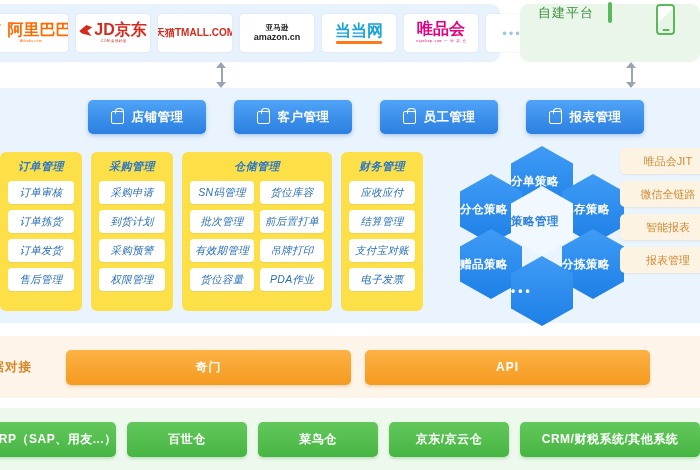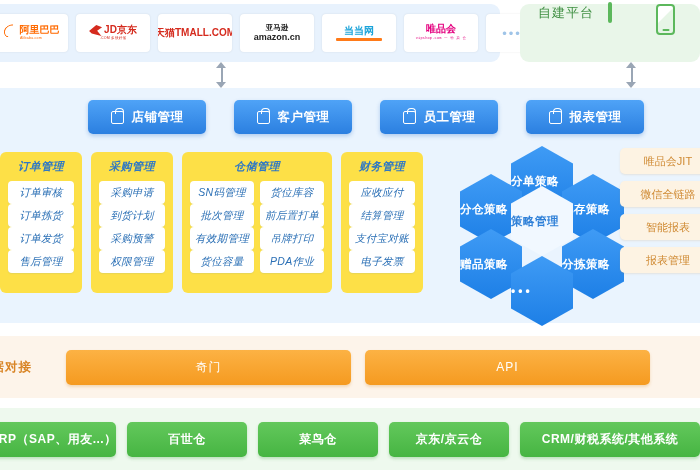--- a/index.html
+++ b/index.html
@@ -26,21 +26,21 @@
   .logo-card {
     width: 74px; height: 38px; background: #fff; border-radius: 4px;
     display: flex; align-items: center; justify-content: center;
     box-shadow: 0 0 2px rgba(0,0,0,.10);
     overflow: hidden;
   }
   .logo-card.small { width: 52px; }
 
   
   .lg { display: flex; flex-direction: column; align-items: center; justify-content: center; line-height: 1; }
-  .lg-main { font-size: 10px; font-weight: bold; white-space: nowrap; }
+  .lg-main { font-size: 16px; font-weight: bold; white-space: nowrap; }
   .lg-sub  { font-size: 3.6px; letter-spacing: .2px; margin-top: 1.5px; white-space: nowrap; }
   .lg-row { display: flex; align-items: center; gap: 2px; }
   .lg-orange { color: #ff6a00; }
   .lg-red { color: #d52b1e; }
   .lg-dark { color: #222; }
   .lg-pink { color: #e4007f; font-family: Liberation Mono, monospace; }
   .lg-bar { height: 3px; background: #ff7a18; border-radius: 1px; margin-top: 2px; }
   .dots3 { color: #9fc4e8; font-size: 13px; letter-spacing: 2px; }
 
   .swoosh {
@@ -97,21 +97,21 @@
   .bag::before { content:""; position:absolute; left:3px; top:-4px; width:7px; height:5px;
      border: 1.4px solid #fff; border-bottom: none; border-radius: 4px 4px 0 0; }
 
   
   .modules { position: absolute; left: 40px; top: 64px; display: flex; gap: 9px; align-items: flex-start; }
   .mod-col {
     background: #fde047; border-radius: 6px; padding: 7px 8px 20px; font-style: italic;
   }
   .mod-title { font-size: 11px; color: #2f78c4; font-weight: bold; text-align: center; margin-bottom: 7px; letter-spacing: .5px; }
   .mod-items { display: flex; gap: 6px; }
-  .mod-sub { display: flex; flex-direction: column; }
+  .mod-sub { display: flex; flex-direction: column; gap: 6px; }
   .mod-chip {
     background: #fff; border-radius: 4px; height: 23px; min-width: 66px;
     display: flex; align-items: center; justify-content: center;
     font-size: 10.5px; color: #2a6fb5; letter-spacing: .3px;
     box-shadow: 0 1px 1px rgba(80,140,200,.13);
     padding: 0 5px; white-space: nowrap;
   }
   .mod-col.wide .mod-chip { min-width: 63px; }
 
   
@@ -139,21 +139,21 @@
   .orange-band {
     position: absolute; left: -40px; top: 336px; width: 740px; height: 62px;
     background: #fdf4ea;
     display: flex; align-items: center; padding-left: 18px; gap: 14px;
   }
   .band-label-o { font-size: 12.5px; color: #d98526; font-weight: bold; letter-spacing: 1px; width: 74px; }
   .ob {
     height: 35px; border-radius: 5px;
     background: linear-gradient(180deg,#fcb244 0%,#f59a20 100%);
     display: flex; align-items: center; justify-content: center;
-    color: #fff; font-size: 12px; font-weight: normal; letter-spacing: 1px;
+    color: #fff; font-size: 12px; font-weight: bold; letter-spacing: 1px;
     box-shadow: 0 2px 3px rgba(220,150,60,.30);
   }
 
   
   .green-band {
     position: absolute; left: -40px; top: 408px; width: 740px; height: 62px;
     background: #eef9ee;
     display: flex; align-items: center; padding-left: 6px; gap: 11px;
   }
   .gb {

